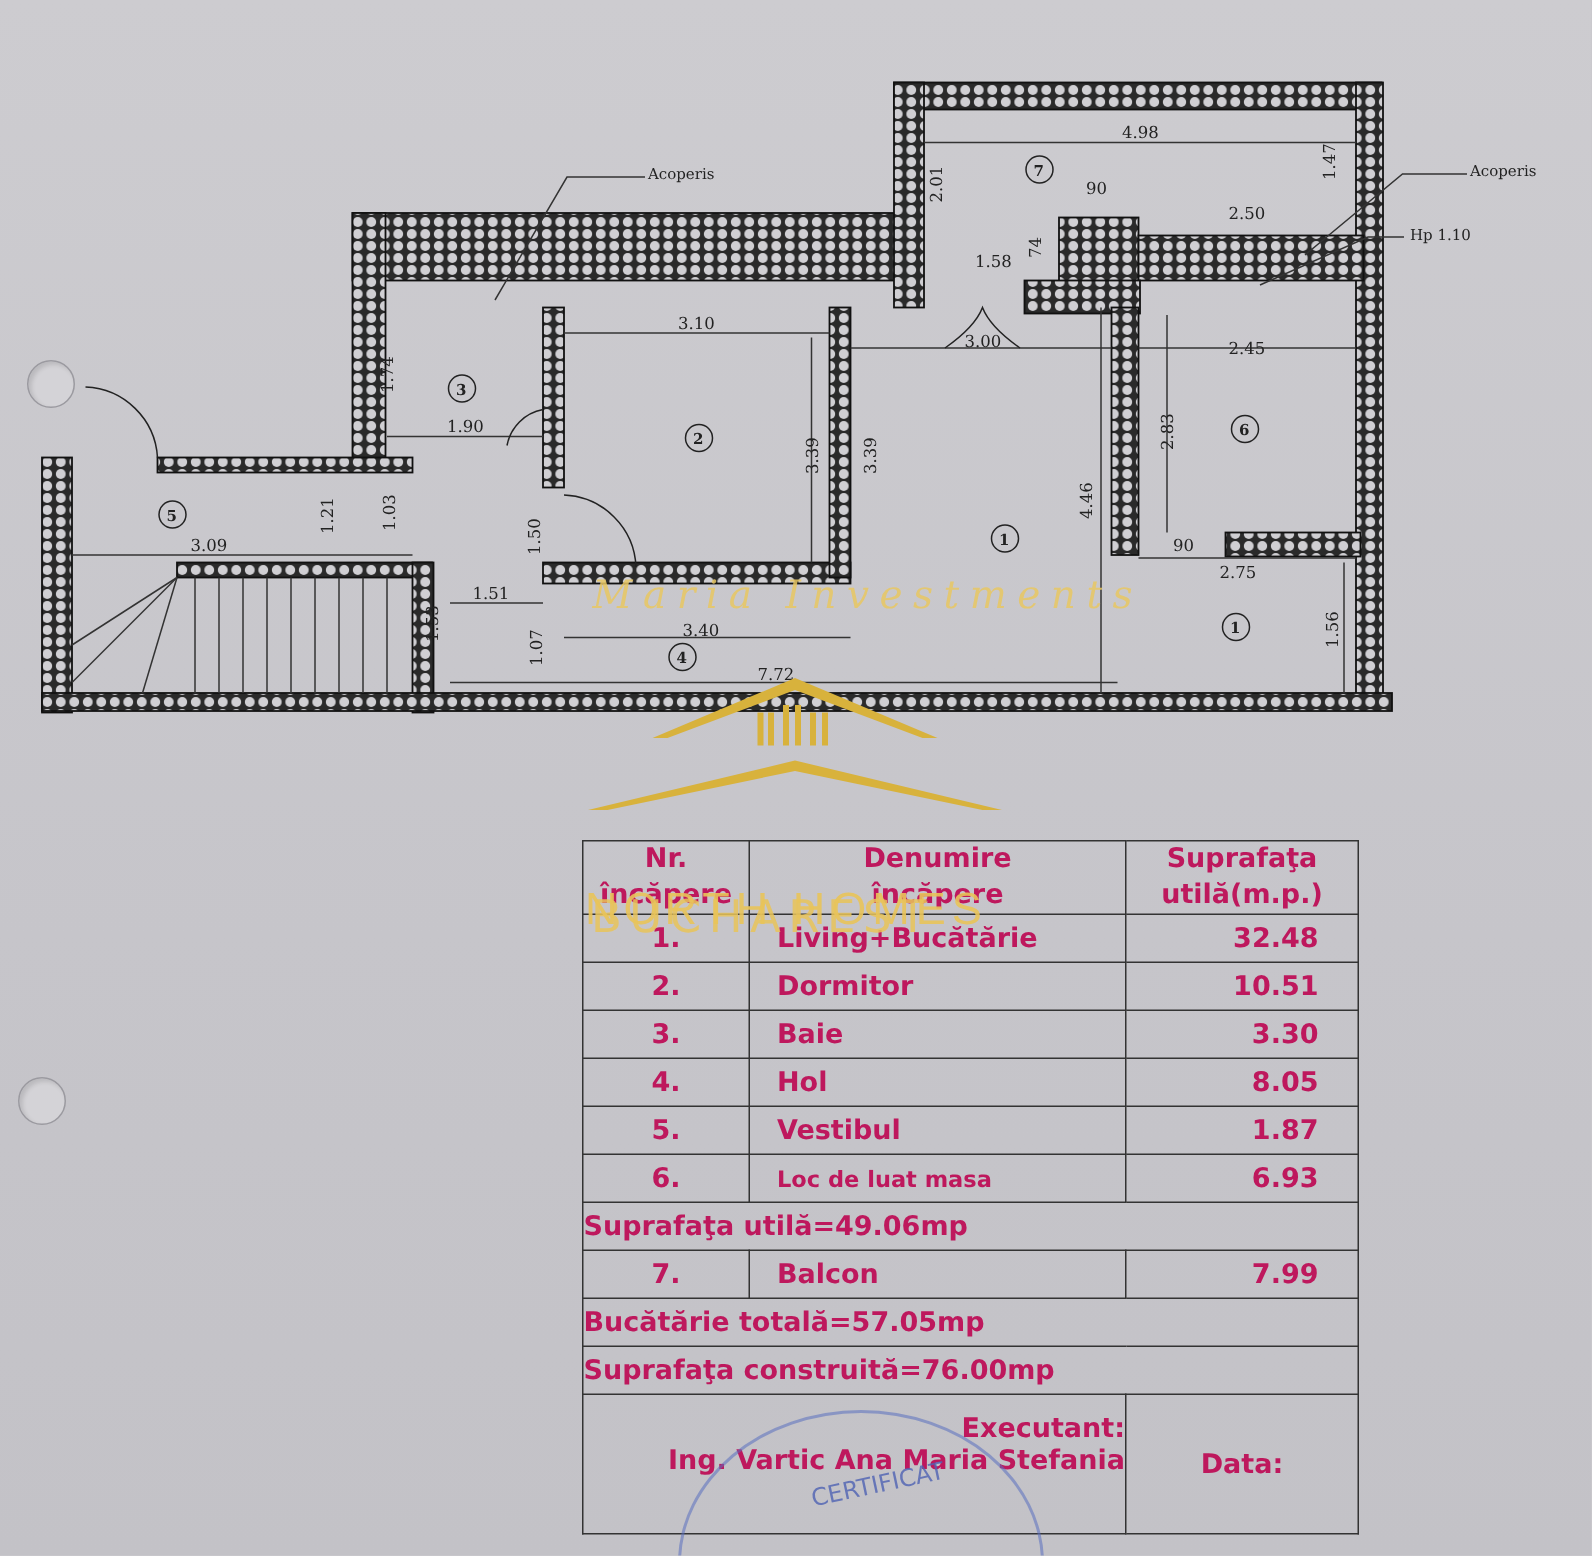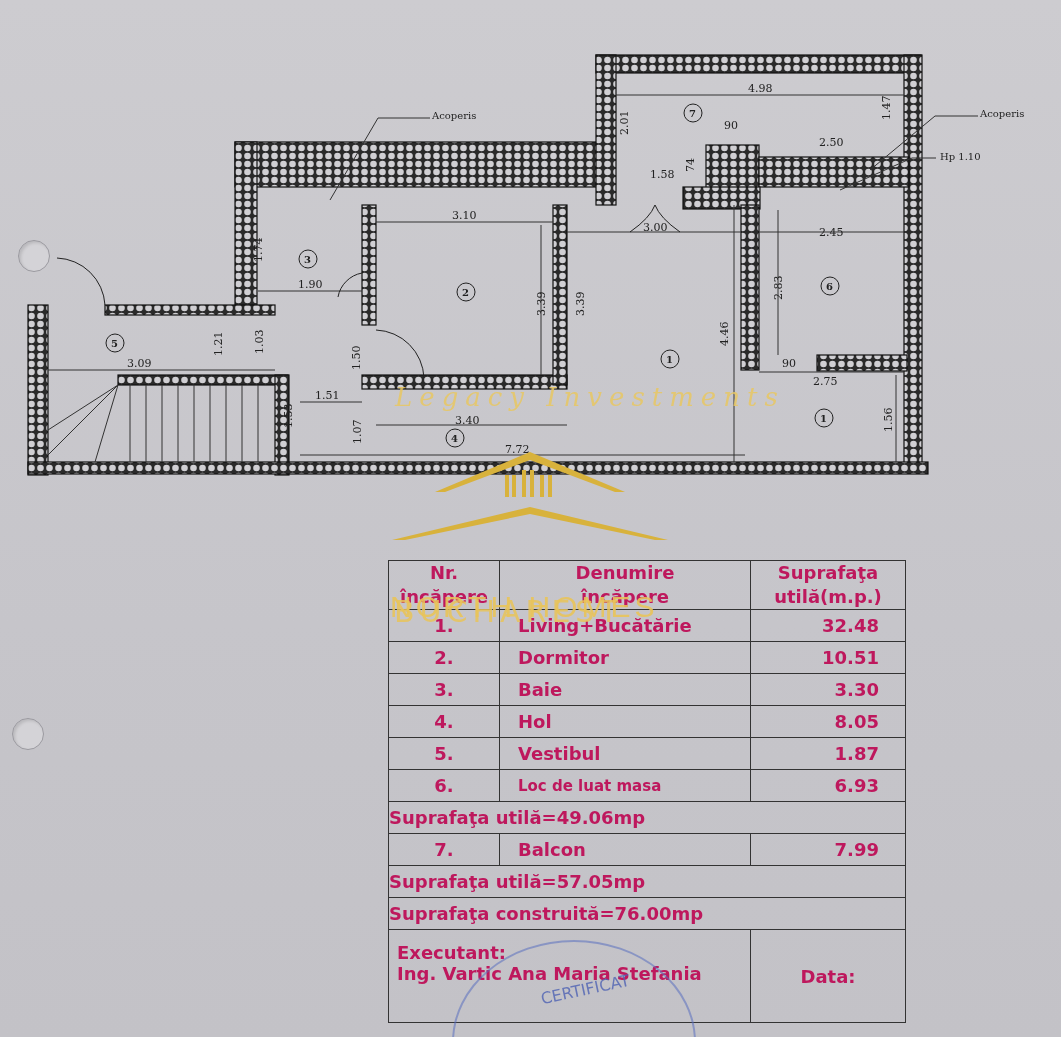--- a/index.html
+++ b/index.html
@@ -165,21 +165,21 @@
     <rect x="505" y="475" width="4" height="22" fill="#d8b23c"></rect>
       <rect x="512" y="475" width="4" height="22" fill="#d8b23c"></rect>
     <rect x="522" y="470" width="4" height="27" fill="#d8b23c"></rect>
       <rect x="530" y="470" width="4" height="27" fill="#d8b23c"></rect>
     <rect x="540" y="475" width="4" height="22" fill="#d8b23c"></rect>
       <rect x="548" y="475" width="4" height="22" fill="#d8b23c"></rect>
     <polygon points="392,540 530,507 668,540 655,540 530,514 405,540" fill="#d8b23c"></polygon>
   </g>
 </svg>
 
-<div class="wm-legacy">Legacy Investments</div>
+<div class="wm-legacy">Maria Investments</div>
 
 <table class="areas">
   <tbody>
       <tr class="hdr">
     <td class="c1"><span>Nr.</span><br><span>încăpere</span></td>
     <td class="c2" style="text-align:center;padding-left:0 !important;"><span>Denumire</span><br><span>încăpere</span></td>
     <td class="c3" style="text-align:center;padding-right:0 !important;margin-top:48px;"><span>Suprafaţa</span><br><span>utilă(m.p.)</span></td>
   </tr>
   <tr>
         <td class="c1">1.</td>
@@ -213,27 +213,27 @@
       </tr>
   <tr>
         <td colspan="3" class="span">Suprafaţa utilă=49.06mp</td>
       </tr>
   <tr>
         <td class="c1">7.</td>
         <td class="c2">Balcon</td>
         <td class="c3">7.99</td>
       </tr>
   <tr>
-        <td colspan="3" class="span">Suprafaţa utilă=57.05mp</td>
+        <td colspan="3" class="span">Bucătărie totală=57.05mp</td>
       </tr>
   <tr>
         <td colspan="3" class="span">Suprafaţa construită=76.00mp</td>
       </tr>
   <tr>
-    <td colspan="2" style="height:80px;vertical-align:top;padding:12px 0 0 8px;">
+    <td colspan="2" style="height:80px;vertical-align:top;padding:12px 0 0 8px;text-align:right;">
       <div>Executant:</div>
       <div>Ing. Vartic Ana Maria Stefania</div>
     </td>
     <td style="text-align:center;vertical-align:middle;">Data:</td>
   </tr>
 </tbody>
   </table>
 
 <div class="stamp"></div>
 <div class="stamp-text">CERTIFICAT</div>

